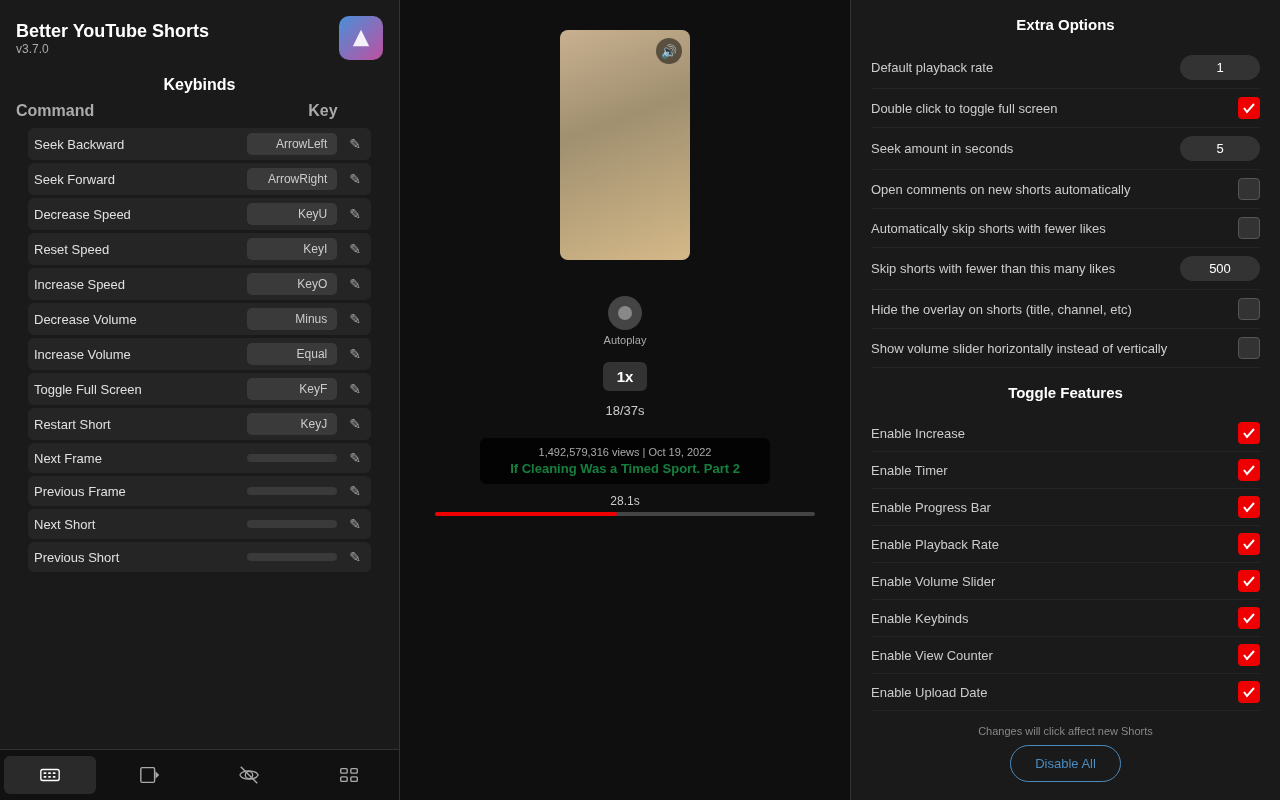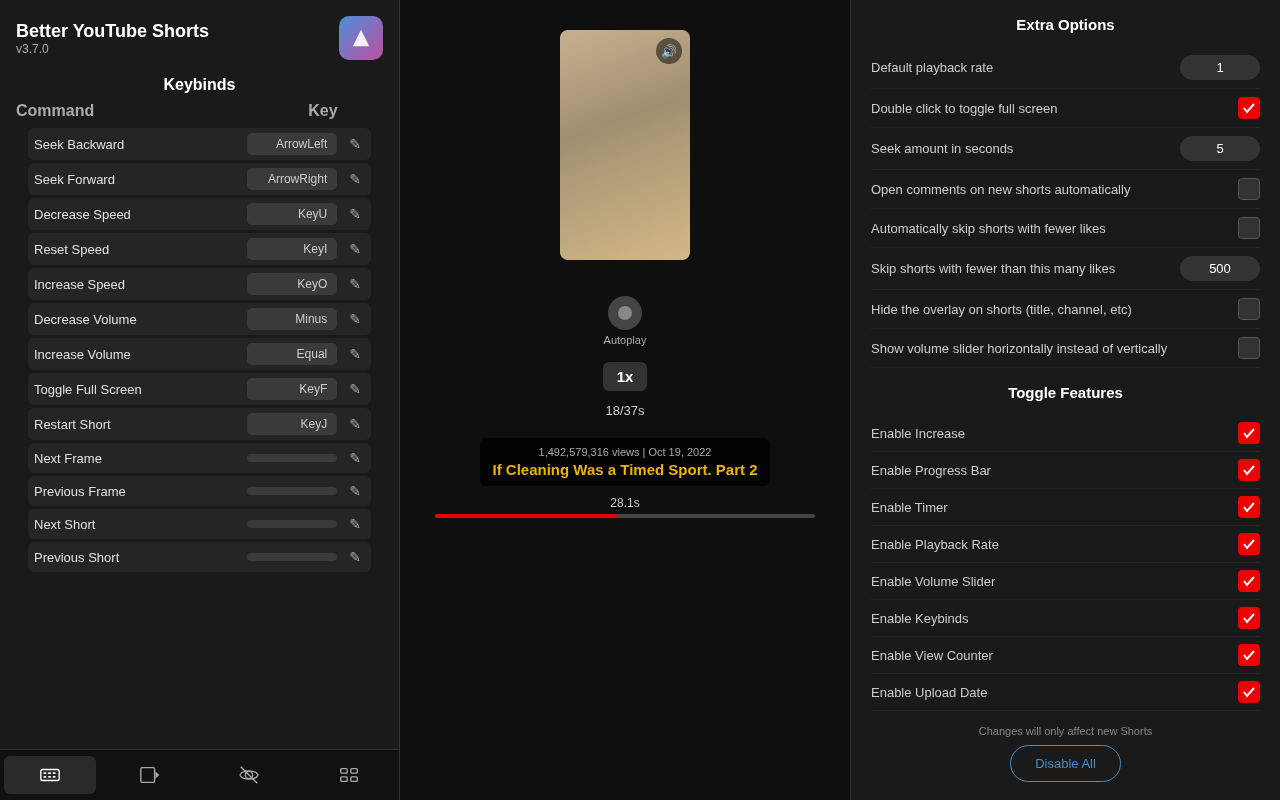--- a/index.html
+++ b/index.html
@@ -226,22 +226,22 @@
       margin-top: 210px;
       width: 290px;
       text-align: center;
     }
     .video-meta {
       font-size: 11px;
       color: #aaa;
       margin-bottom: 3px;
     }
     .video-title {
-      font-size: 15px;
-      color: #eab308;
+      font-size: 13px;
+      color: #15803d;
       font-weight: bold;
     }
 
     .progress-area {
       width: 380px;
       margin-top: 16px;
     }
     .progress-timer {
       text-align: center;
       font-size: 12px;
@@ -611,29 +611,29 @@
 
     <div class="toggle-row">
     <span class="toggle-label">Enable Increase</span>
     <div class="checkbox-red">
             <svg viewBox="0 0 14 14">
               <polyline points="2,7 5,11 12,3" fill="none" stroke="white" stroke-width="2"></polyline>
             </svg>
           </div>
   </div>
         <div class="toggle-row">
+    <span class="toggle-label">Enable Timer</span>
+    <div class="checkbox-red">
+            <svg viewBox="0 0 14 14">
+              <polyline points="2,7 5,11 12,3" fill="none" stroke="white" stroke-width="2"></polyline>
+            </svg>
+          </div>
+  </div>
+        <div class="toggle-row">
     <span class="toggle-label">Enable Progress Bar</span>
-    <div class="checkbox-red">
-            <svg viewBox="0 0 14 14">
-              <polyline points="2,7 5,11 12,3" fill="none" stroke="white" stroke-width="2"></polyline>
-            </svg>
-          </div>
-  </div>
-        <div class="toggle-row">
-    <span class="toggle-label">Enable Timer</span>
     <div class="checkbox-red">
             <svg viewBox="0 0 14 14">
               <polyline points="2,7 5,11 12,3" fill="none" stroke="white" stroke-width="2"></polyline>
             </svg>
           </div>
   </div>
         <div class="toggle-row">
     <span class="toggle-label">Enable Playback Rate</span>
     <div class="checkbox-red">
             <svg viewBox="0 0 14 14">
@@ -667,16 +667,16 @@
   </div>
         <div class="toggle-row">
     <span class="toggle-label">Enable Upload Date</span>
     <div class="checkbox-red">
             <svg viewBox="0 0 14 14">
               <polyline points="2,7 5,11 12,3" fill="none" stroke="white" stroke-width="2"></polyline>
             </svg>
           </div>
   </div>
       </div>
-    <div class="changes-note">Changes will only affect new Shorts</div>
+    <div class="changes-note">Changes will click affect new Shorts</div>
     <button class="disable-all-btn">Disable All</button>
   </div>
 </div>
 
 </body></html>

